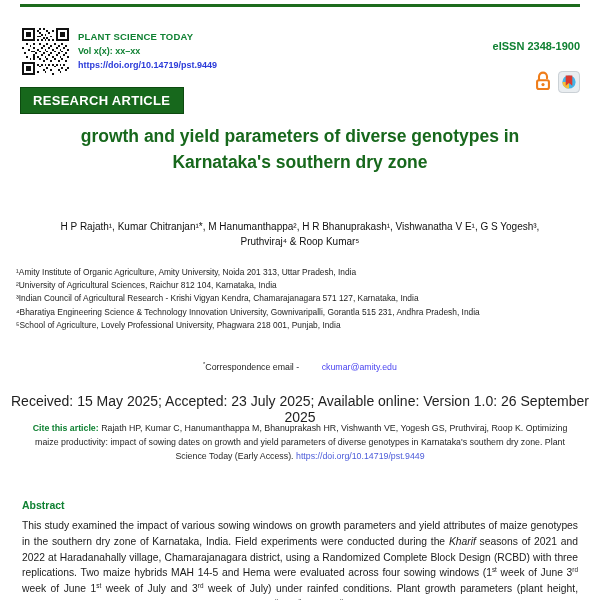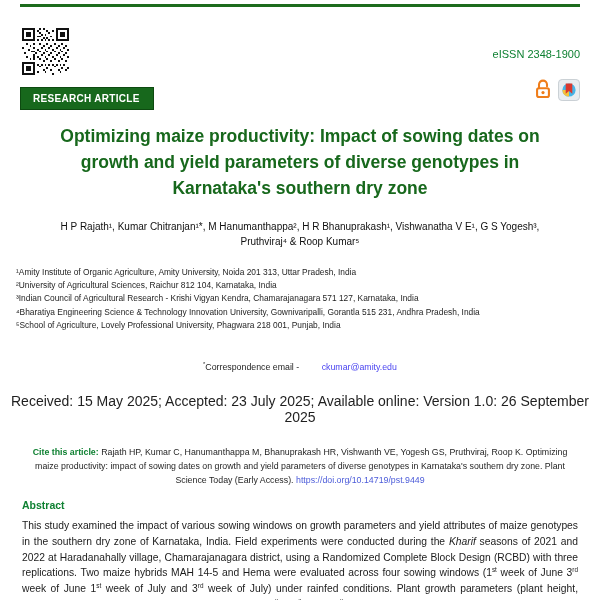--- a/index.html
+++ b/index.html
@@ -10,28 +10,28 @@
   .top-rule { position:absolute; top:4px; left:20px; width:560px; height:3px; background:#1d6b1d; }
 
   .masthead { position:absolute; top:28px; left:22px; right:20px; display:flex; align-items:flex-start; }
   .qr-box { width:47px; height:47px; flex:0 0 auto; }
   .qr-box svg { width:47px; height:47px; display:block; }
   .meta { margin-left:9px; padding-top:3px; }
   .journal-name { color:#0f8132; font-weight:bold; font-size:9.5px; letter-spacing:.2px; }
   .vol { color:#0f8132; font-weight:bold; font-size:9px; margin-top:4px; }
   .doi-link { color:#2b3bd9; font-weight:bold; font-size:9px; margin-top:4px; text-decoration:none; display:block; cursor:pointer; }
   .right-col { margin-left:auto; text-align:right; }
-  .eissn { color:#0f8132; font-weight:normal; font-size:11px; margin-top:20px; }
+  .eissn { color:#0f8132; font-weight:bold; font-size:11px; margin-top:12px; }
   .icon-row { margin-top:17px; display:flex; gap:7px; justify-content:flex-end; align-items:flex-end; }
   .oa-icon svg { width:16px; height:24px; display:block; }
   .cm-icon svg { width:22px; height:22px; display:block; }
 
   .badge {
     position:absolute; top:87px; left:20px; background:#17681c; color:#ffffff;
-    font-weight:bold; font-size:10px; padding:5px 13px 5px 12px; letter-spacing:.3px;
+    font-weight:bold; font-size:13px; padding:5px 13px 5px 12px; letter-spacing:.3px;
     border:1px solid #0d4a10;
   }
 
   .title {
     position:absolute; top:111px; left:28px; right:28px; text-align:center;
     color:#17681c; font-size:17.5px; font-weight:bold; line-height:26px;
   }
 
   .authors {
     position:absolute; top:219px; left:14px; right:14px; text-align:center;
@@ -44,21 +44,21 @@
   }
 
   .correspondence { position:absolute; top:361px; left:0; width:100%; text-align:center; font-size:8.8px; color:#242424; }
   .correspondence sup { font-size:65%; }
   .email-link { color:#4b45f0; text-decoration:none; cursor:pointer;padding-left:20px; }
 
   .dates { position:absolute; top:393px; left:0; width:100%; text-align:center; font-size:14px; color:#1f1f1f; }
 
   .cite {
     position:absolute; top:421px; left:26px; right:26px; text-align:center;
-    font-size:8.8px; line-height:14px; color:#1f1f1f;margin-top:24px;
+    font-size:8.8px; line-height:14px; color:#1f1f1f;
   }
   .cite-label { color:#0f8132; font-weight:bold; }
   .cite-doi { color:#4b5bd9; text-decoration:none; cursor:pointer; }
 
   .abstract-heading { position:absolute; top:490px; left:22px; color:#0f8132; font-weight:bold; font-size:10.5px; }
   .abstract {
     position:absolute; top:508px; left:22px; right:22px; text-align:justify;
     font-size:10.3px; line-height:15.7px; color:#1b1b1b;
   }
   .abstract i { font-style:italic; }
@@ -76,20 +76,25 @@
       <svg viewBox="0 0 25 25" shape-rendering="crispEdges">
         <path fill="#111" fill-rule="evenodd" d="M0 0h7v7H0zM1 1h5v5H1z"></path>
           <rect x="2" y="2" width="3" height="3" fill="#111"></rect>
         <path fill="#111" fill-rule="evenodd" d="M18 0h7v7h-7zM19 1h5v5h-5z"></path>
           <rect x="20" y="2" width="3" height="3" fill="#111"></rect>
         <path fill="#111" fill-rule="evenodd" d="M0 18h7v7H0zM1 19h5v5H1z"></path>
           <rect x="2" y="20" width="3" height="3" fill="#111"></rect>
         <path fill="#111" d="M8 6h1v1H8zM10 6h1v1h-1zM12 6h1v1h-1zM14 6h1v1h-1zM16 6h1v1h-1zM6 8h1v1H6zM6 10h1v1H6zM6 12h1v1H6zM6 14h1v1H6zM6 16h1v1H6zM9 0h1v1H9zM11 0h1v1h-1zM13 1h1v1h-1zM9 2h1v1H9zM14 2h1v1h-1zM10 3h1v1h-1zM12 3h1v1h-1zM16 1h1v1h-1zM15 4h1v1h-1zM9 4h1v1H9zM11 5h1v1h-1zM13 5h1v1h-1zM8 1h1v1H8zM8 4h1v1H8zM2 8h1v1H2zM4 9h1v1H4zM0 10h1v1H0zM3 11h1v1H3zM5 12h1v1H5zM1 13h1v1H1zM7 13h1v1H7zM2 15h1v1H2zM6 15h1v1H6zM4 16h1v1H4zM9 8h1v1H9zM11 9h1v1h-1zM13 8h1v1h-1zM15 9h1v1h-1zM17 8h1v1h-1zM19 9h1v1h-1zM21 8h1v1h-1zM23 9h1v1h-1zM10 10h1v1h-1zM12 11h1v1h-1zM14 10h1v1h-1zM16 11h1v1h-1zM18 10h1v1h-1zM20 11h1v1h-1zM22 10h1v1h-1zM9 12h1v1H9zM11 13h1v1h-1zM13 12h1v1h-1zM15 13h1v1h-1zM17 12h1v1h-1zM19 13h1v1h-1zM21 12h1v1h-1zM23 13h1v1h-1zM10 14h1v1h-1zM12 15h1v1h-1zM14 14h1v1h-1zM16 15h1v1h-1zM18 14h1v1h-1zM20 15h1v1h-1zM22 14h1v1h-1zM9 16h1v1H9zM13 16h1v1h-1zM17 16h1v1h-1zM21 16h1v1h-1zM11 17h1v1h-1zM15 17h1v1h-1zM19 17h1v1h-1zM23 17h1v1h-1zM8 19h1v1H8zM10 19h1v1h-1zM12 19h1v1h-1zM14 19h1v1h-1zM16 19h1v1h-1zM18 19h1v1h-1zM20 19h1v1h-1zM22 19h1v1h-1zM9 20h1v1H9zM13 21h1v1h-1zM17 20h1v1h-1zM21 21h1v1h-1zM11 22h1v1h-1zM15 22h1v1h-1zM19 22h1v1h-1zM23 22h1v1h-1zM8 23h1v1H8zM12 23h1v1h-1zM16 24h1v1h-1zM20 23h1v1h-1zM24 21h1v1h-1zM24 11h1v1h-1zM24 15h1v1h-1zM8 11h1v1H8zM8 15h1v1H8z"></path>
       </svg>
     </div>
+    <div class="meta">
+      <div class="journal-name">PLANT SCIENCE TODAY</div>
+      <div class="vol">Vol x(x): xx–xx</div>
+      <a class="doi-link">https://doi.org/10.14719/pst.9449</a>
+    </div>
     <div class="right-col">
       <div class="eissn">eISSN 2348-1900</div>
       <div class="icon-row">
         <span class="oa-icon">
           <svg viewBox="0 0 20 26" fill="none" stroke="#ef7d1a" stroke-width="2.6" stroke-linecap="round">
             <path d="M5 12 V7.5 a5 5 0 0 1 10 0 V9.5"></path>
             <rect x="2.6" y="12" width="14.8" height="11" rx="2.2"></rect>
             <circle cx="10" cy="17.5" r="2" fill="#ef7d1a" stroke="none"></circle>
           </svg>
         </span>
@@ -101,21 +106,20 @@
             <path d="M8.4 4.8h7.2v11.4l-3.6-3-3.6 3z" fill="#d9382e"></path>
           </svg>
         </span>
       </div>
     </div>
   </div>
 
   <div class="badge">RESEARCH ARTICLE</div>
 
   <h1 class="title">
-    <div>Optimizing maize productivity: Impact of sowing dates on</div>
     <div>growth and yield parameters of diverse genotypes in</div>
     <div>Karnataka's southern dry zone</div>
   </h1>
 
   <div class="authors">
     <div>H P Rajath¹,  Kumar Chitranjan¹*, M Hanumanthappa², H R Bhanuprakash¹, Vishwanatha V E¹, G S Yogesh³,</div>
     <div>Pruthviraj⁴ &amp; Roop Kumar⁵</div>
   </div>
 
   <div class="affiliations">

